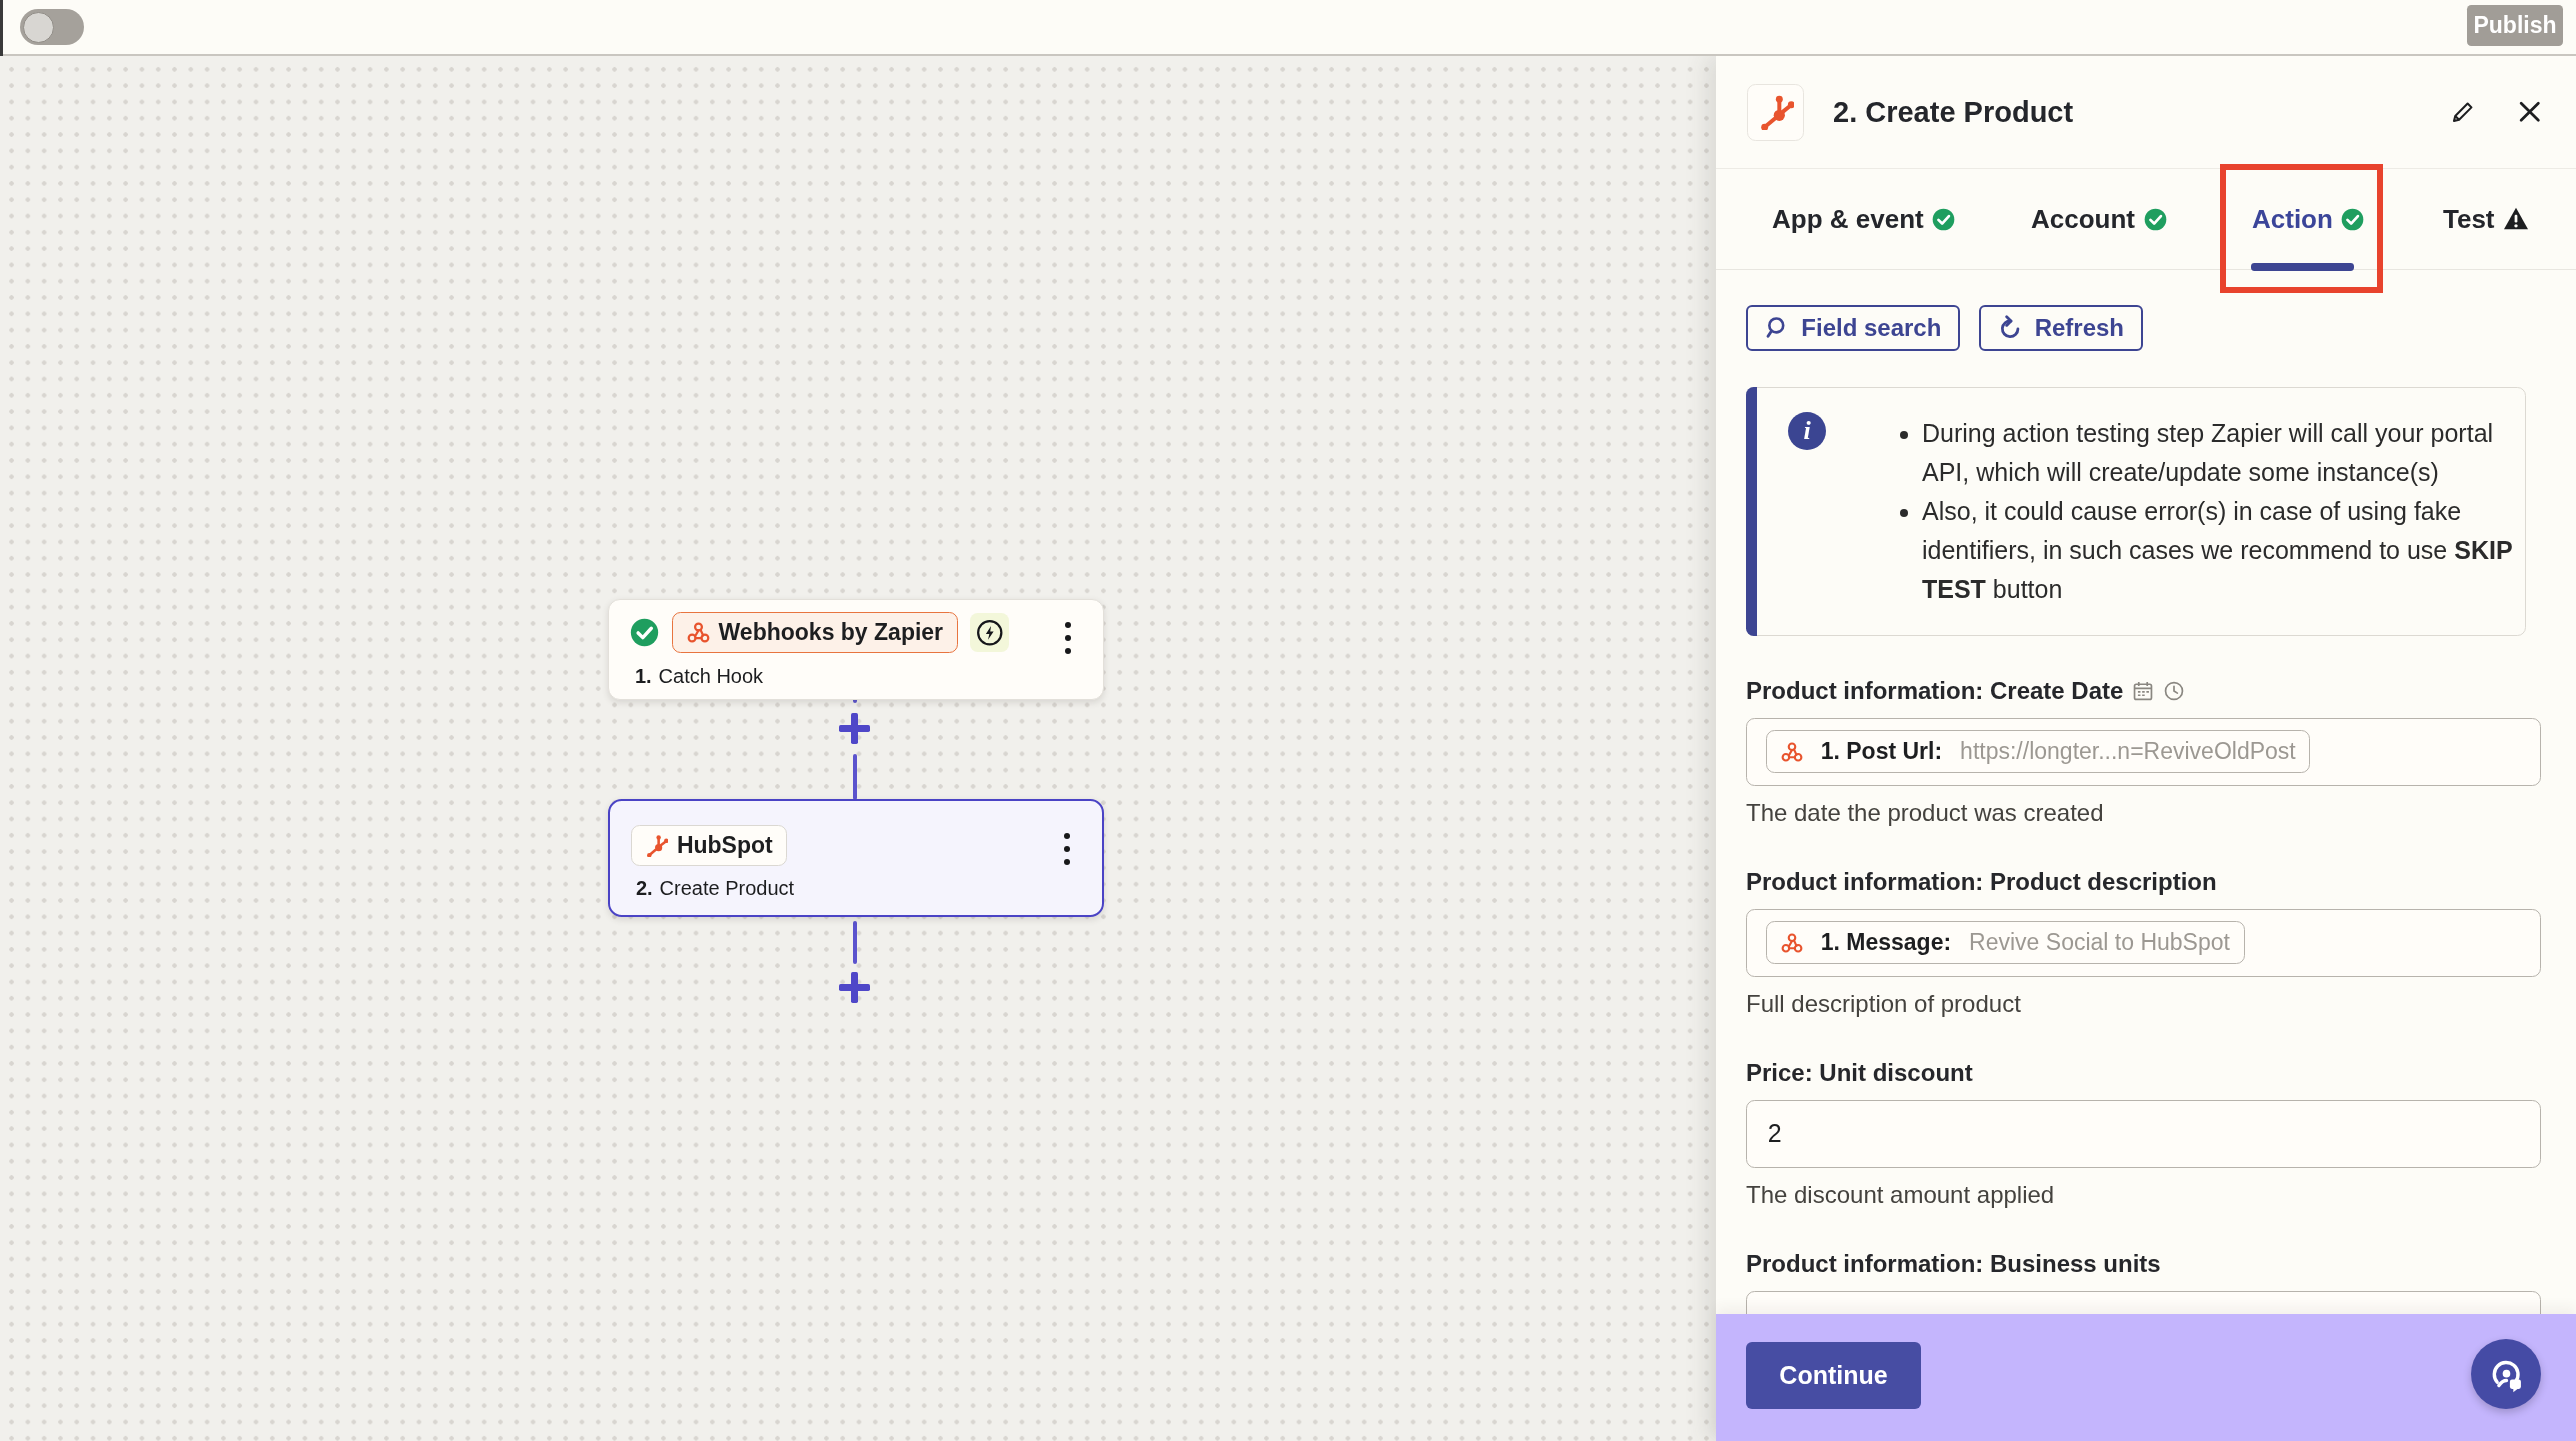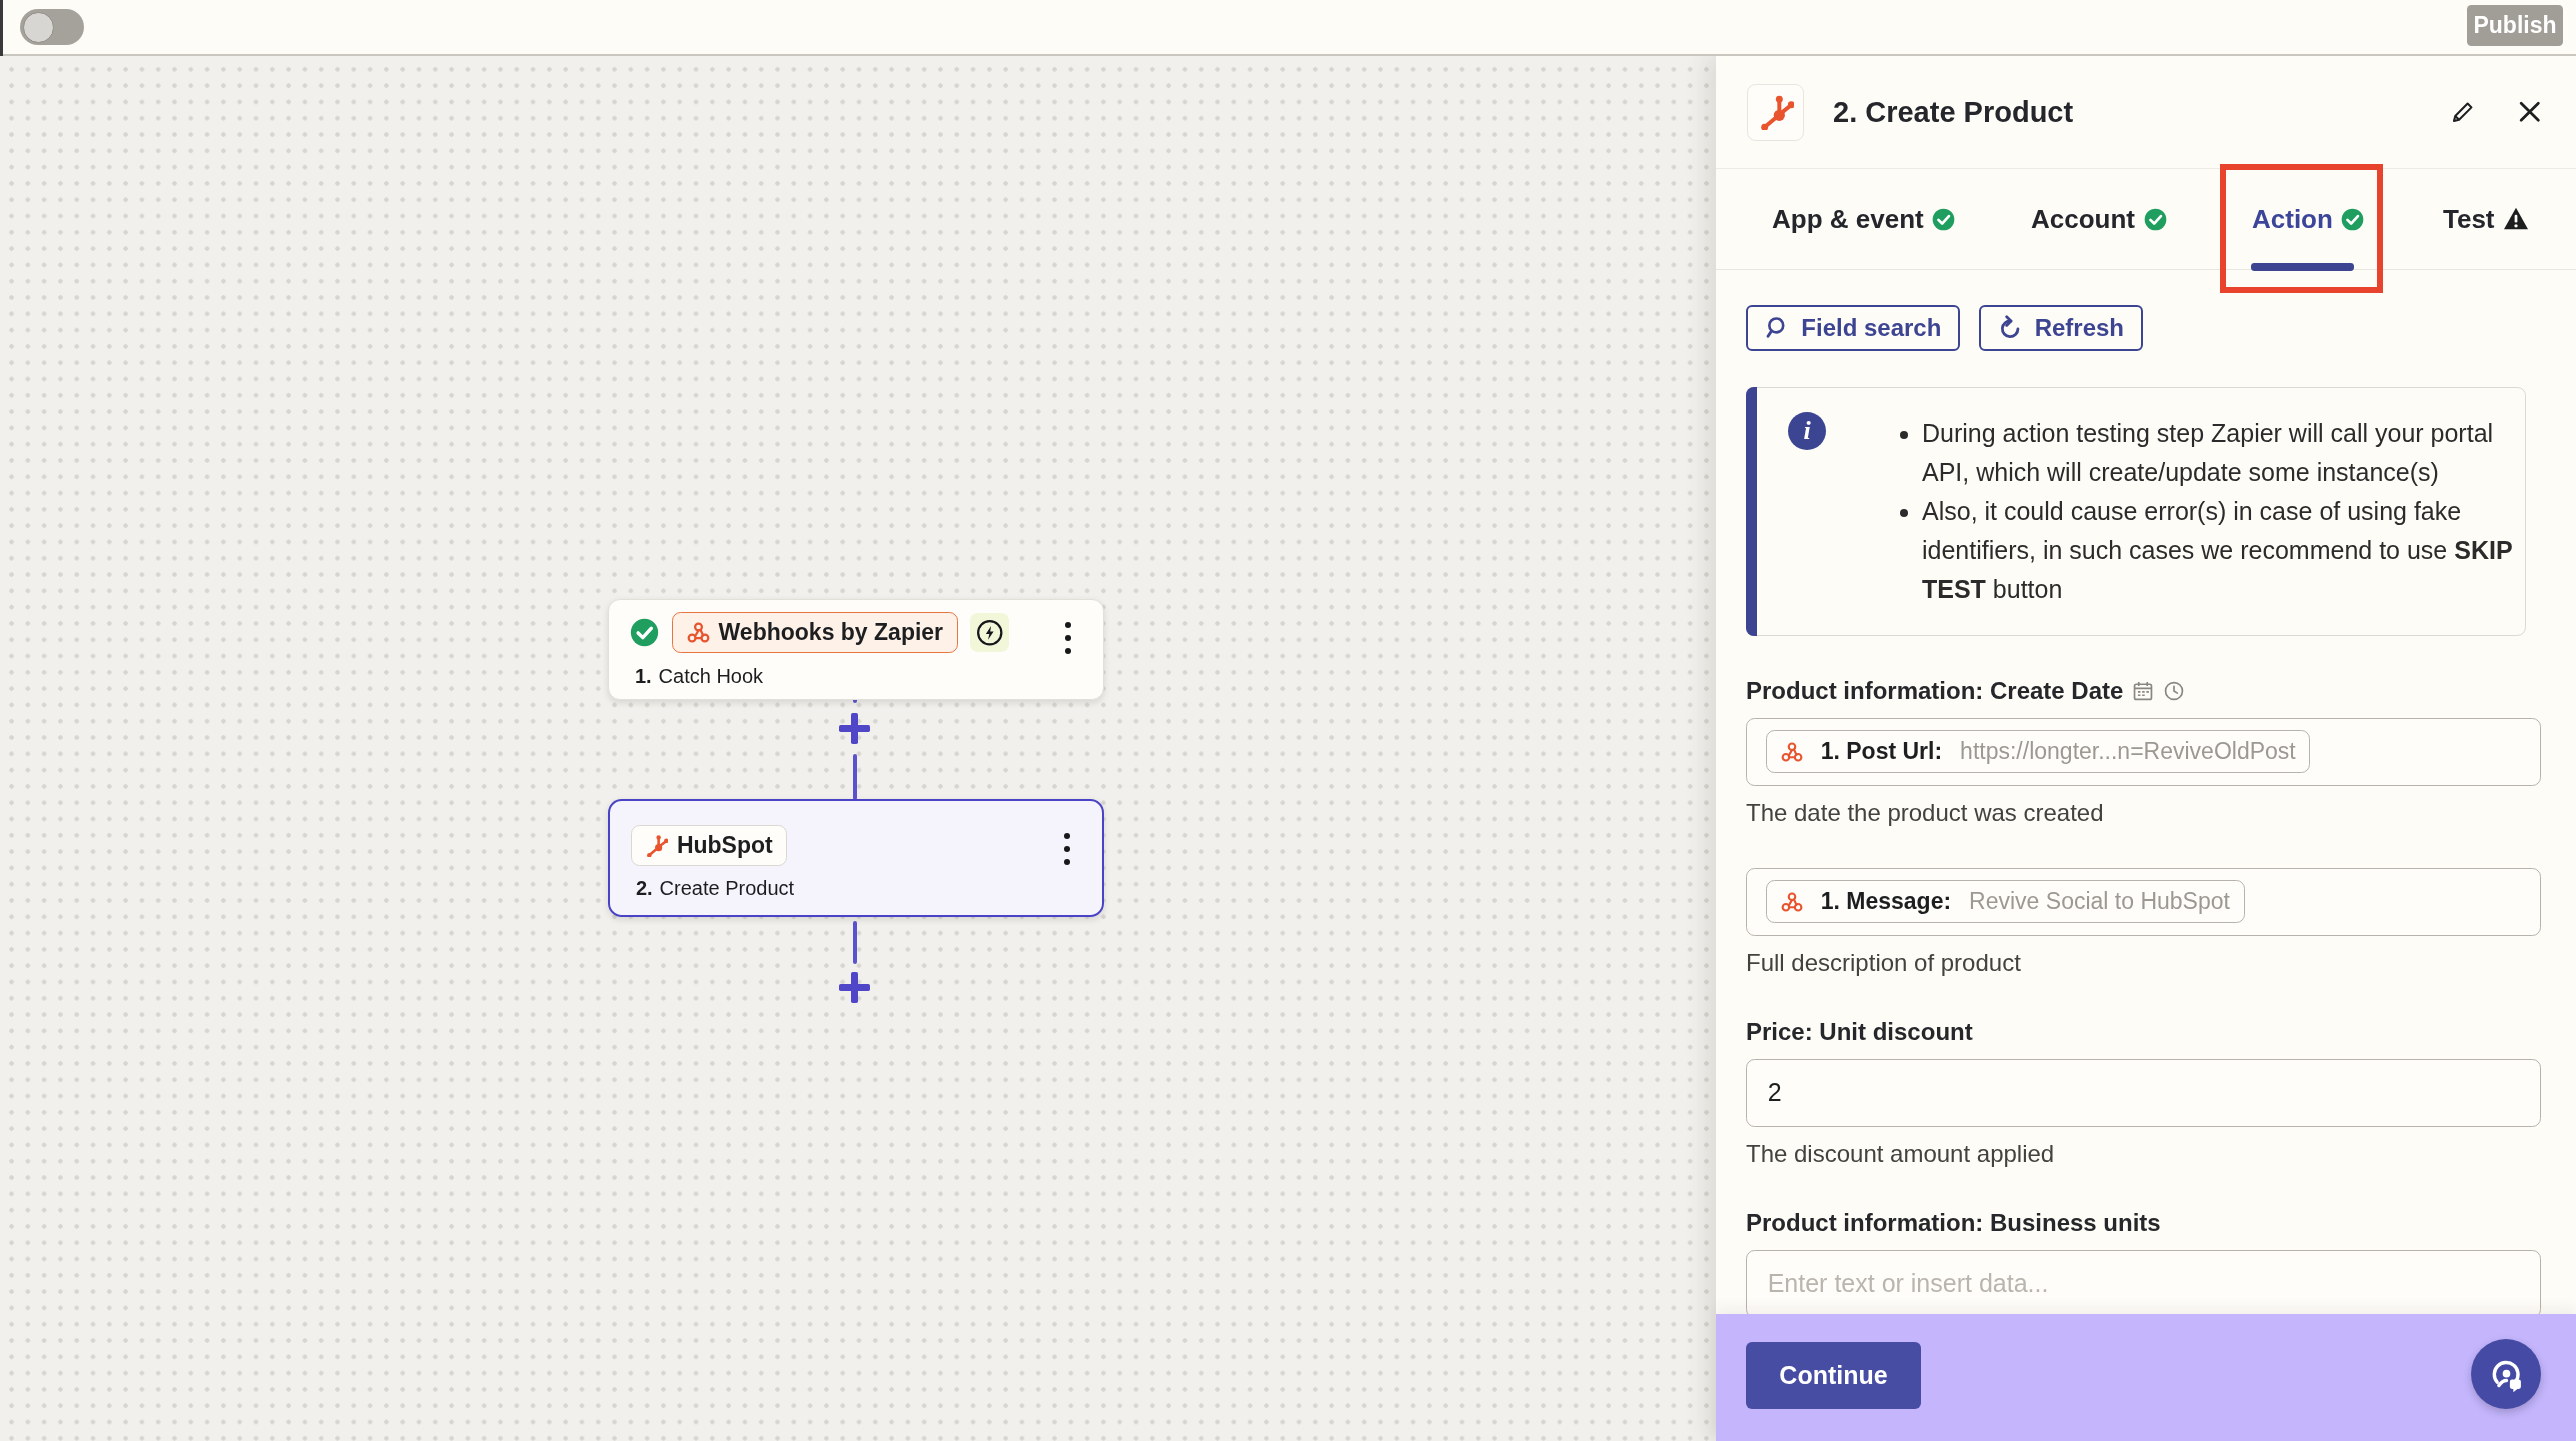--- a/index.html
+++ b/index.html
@@ -307,20 +307,23 @@
             <path d="M13.5 11 L10 17 M16 10.5 L19 17 M10 20 L17 20" stroke="#e8542e" stroke-width="2.6" fill="none" stroke-linecap="round"></path>
           </svg>
           <span class="token-label">1. Post Url:</span>
           <span class="token-value">https://longter...n=ReviveOldPost</span>
         </span>
       </div>
       <div class="helper">The date the product was created</div>
     </div>
 
     <div class="field">
+      <div class="field-label">
+        <span>Product information: Product description</span>
+      </div>
       <div class="field-input">
         <span class="token-pill">
           <svg width="22" height="22" viewBox="0 0 27 27">
             <circle cx="13.5" cy="7" r="4" fill="none" stroke="#e8542e" stroke-width="2.6"></circle>
             <circle cx="6" cy="20" r="4" fill="none" stroke="#e8542e" stroke-width="2.6"></circle>
             <circle cx="21" cy="20" r="4" fill="none" stroke="#e8542e" stroke-width="2.6"></circle>
             <path d="M13.5 11 L10 17 M16 10.5 L19 17 M10 20 L17 20" stroke="#e8542e" stroke-width="2.6" fill="none" stroke-linecap="round"></path>
           </svg>
           <span class="token-label">1. Message:</span>
           <span class="token-value">Revive Social to HubSpot</span>

